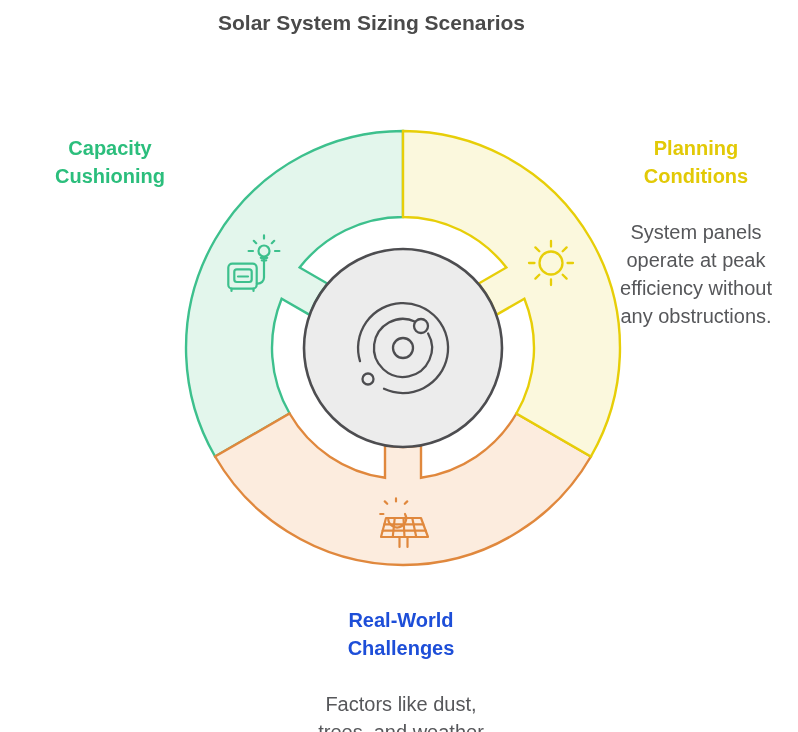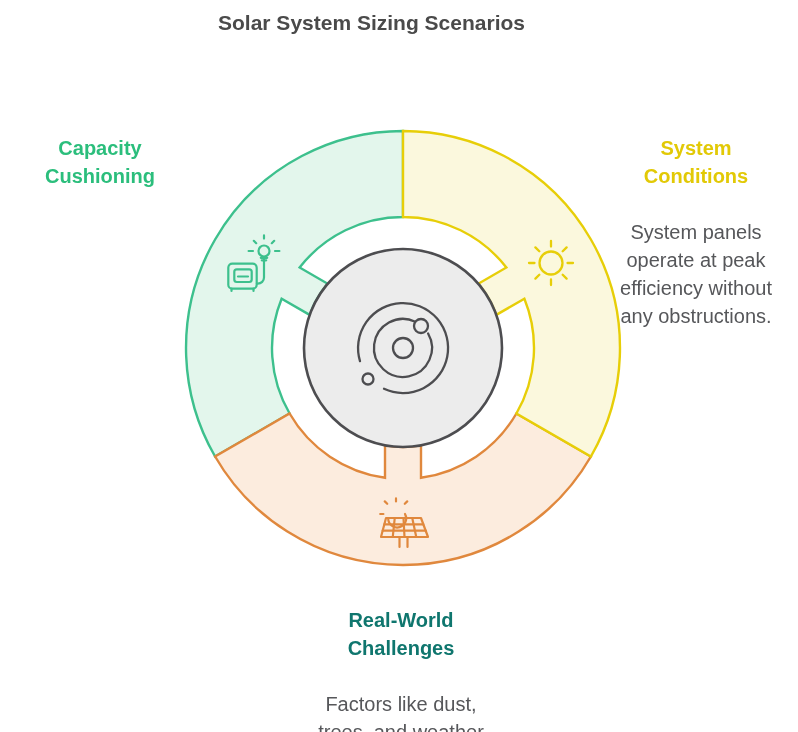--- a/index.html
+++ b/index.html
@@ -5,21 +5,21 @@
   html,body{margin:0;padding:0;background:#ffffff;}
   .stage{position:relative;width:798px;height:732px;background:#ffffff;overflow:hidden;
          font-family:"Liberation Sans",sans-serif;}
   .page-title{position:absolute;top:11px;left:0;width:743px;text-align:center;
               font-size:21px;font-weight:bold;color:#4a4a4a;margin:0;}
   .diagram-svg{position:absolute;top:0;left:0;}
   .label{position:absolute;text-align:center;font-size:20px;line-height:28px;
          white-space:pre-line;color:#56575a;}
   .label .heading{font-weight:bold;white-space:pre-line;}
   .label .body{white-space:pre-line;}
-  .label-left{top:106px;left:2px;width:196px;}
+  .label-left{top:106px;left:12px;width:196px;}
   .label-right{top:106px;left:596px;width:200px;}
   .label-bottom{top:578px;left:294px;width:214px;}
 </style>
 </head>
 <body>
 
 <div class="stage">
 
   <h1 class="page-title" style="color: rgb(74, 74, 74);">Solar System Sizing Scenarios</h1>
 
@@ -91,30 +91,30 @@
       <path d="M 399.5 537 V 547 M 407.5 537 V 547"></path>
     </g>
   </svg>
 
   <div class="label label-left">
     <div class="heading" style="color: rgb(43, 190, 124);">Capacity
 Cushioning</div>
   </div>
 
   <div class="label label-right">
-    <div class="heading" style="color: rgb(226, 201, 6);">System
+    <div class="heading" style="color: rgb(226, 201, 6);">Planning
 Conditions</div>
     <div class="body" style="color: rgb(86, 87, 90);">System panels
 operate at peak
 efficiency without
 any obstructions.</div>
   </div>
 
   <div class="label label-bottom">
-    <div class="heading" style="color: #0f766e;">Real-World
+    <div class="heading" style="color: #1d4ed8;">Real-World
 Challenges</div>
     <div class="body" style="color: rgb(86, 87, 90);">Factors like dust,
 trees, and weather
 affect solar panel
 efficiency.</div>
   </div>
 
 </div>
 
 </body></html>

